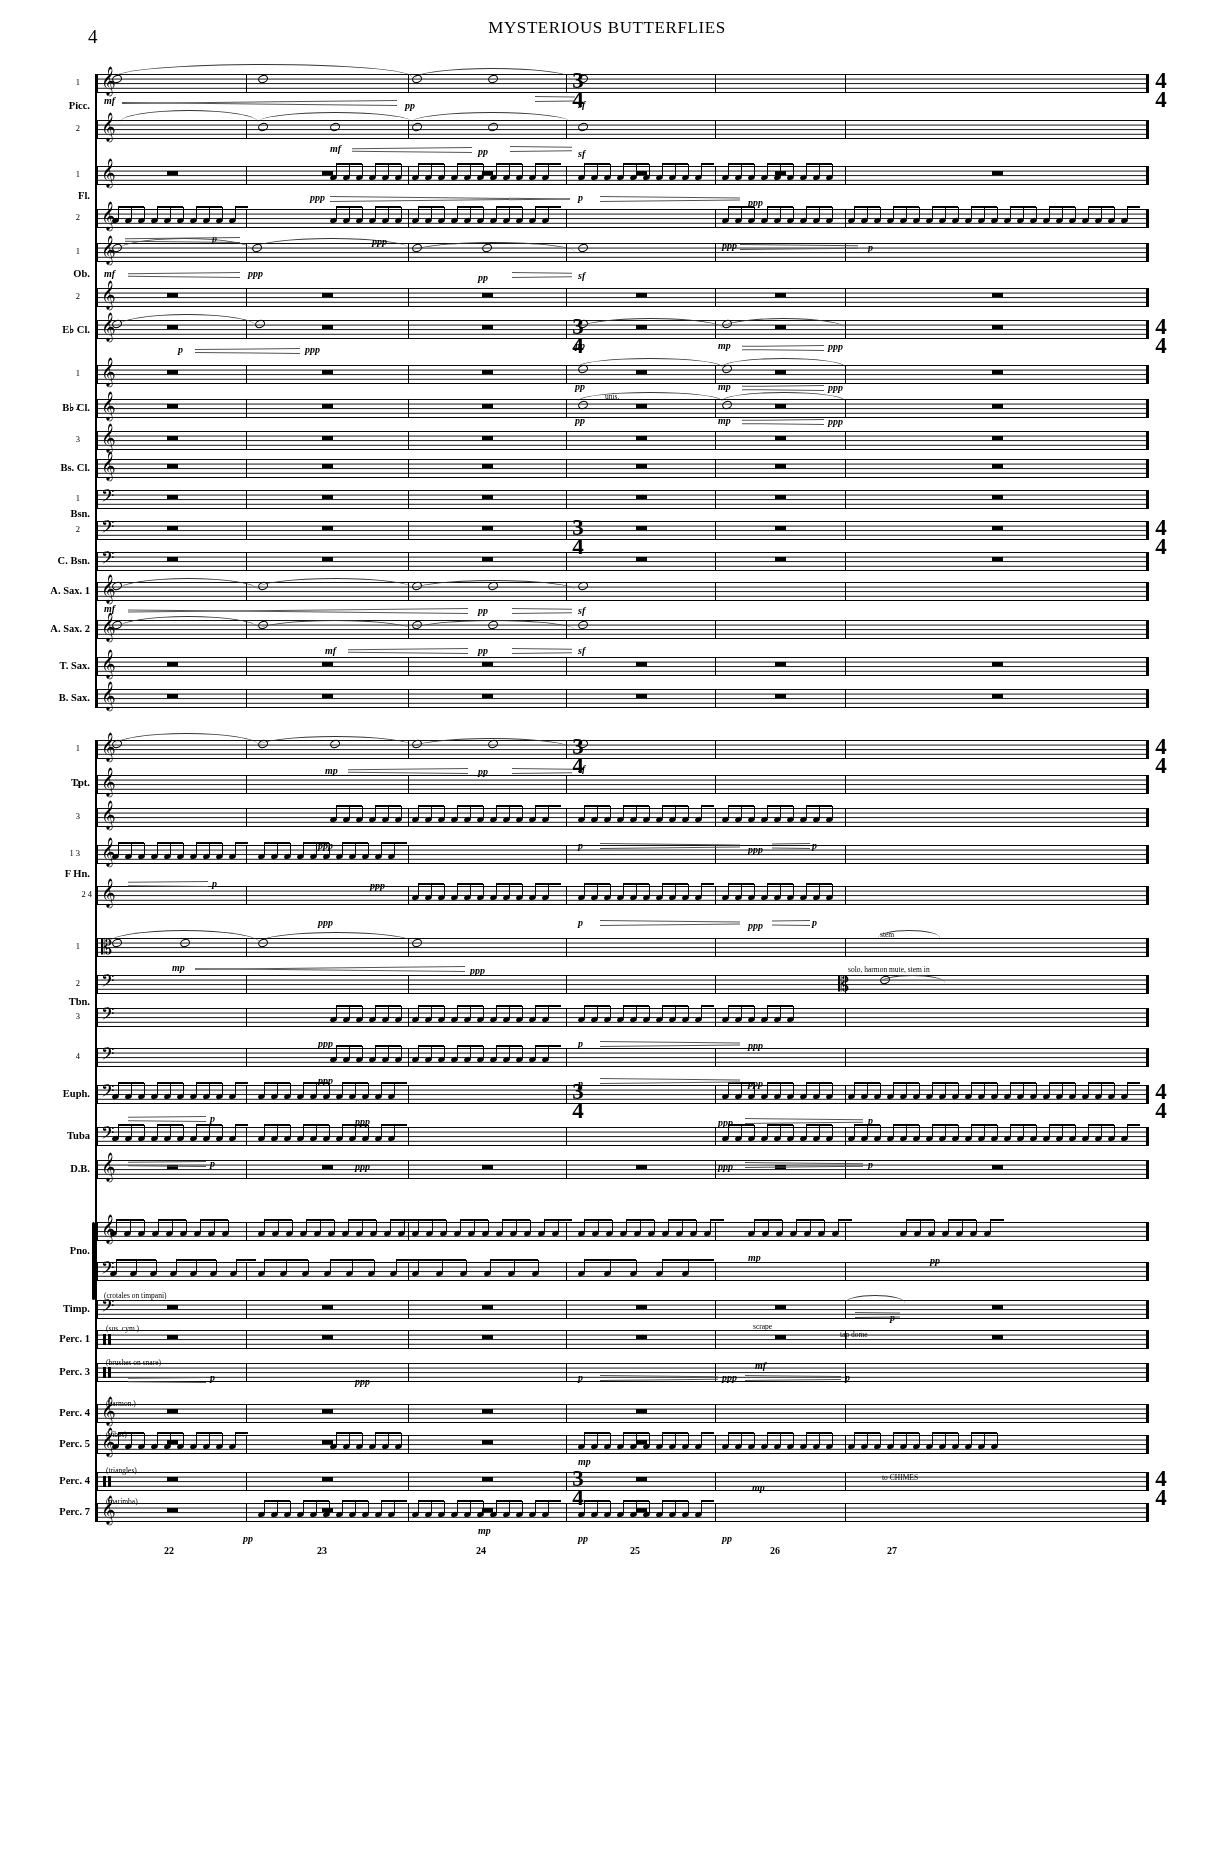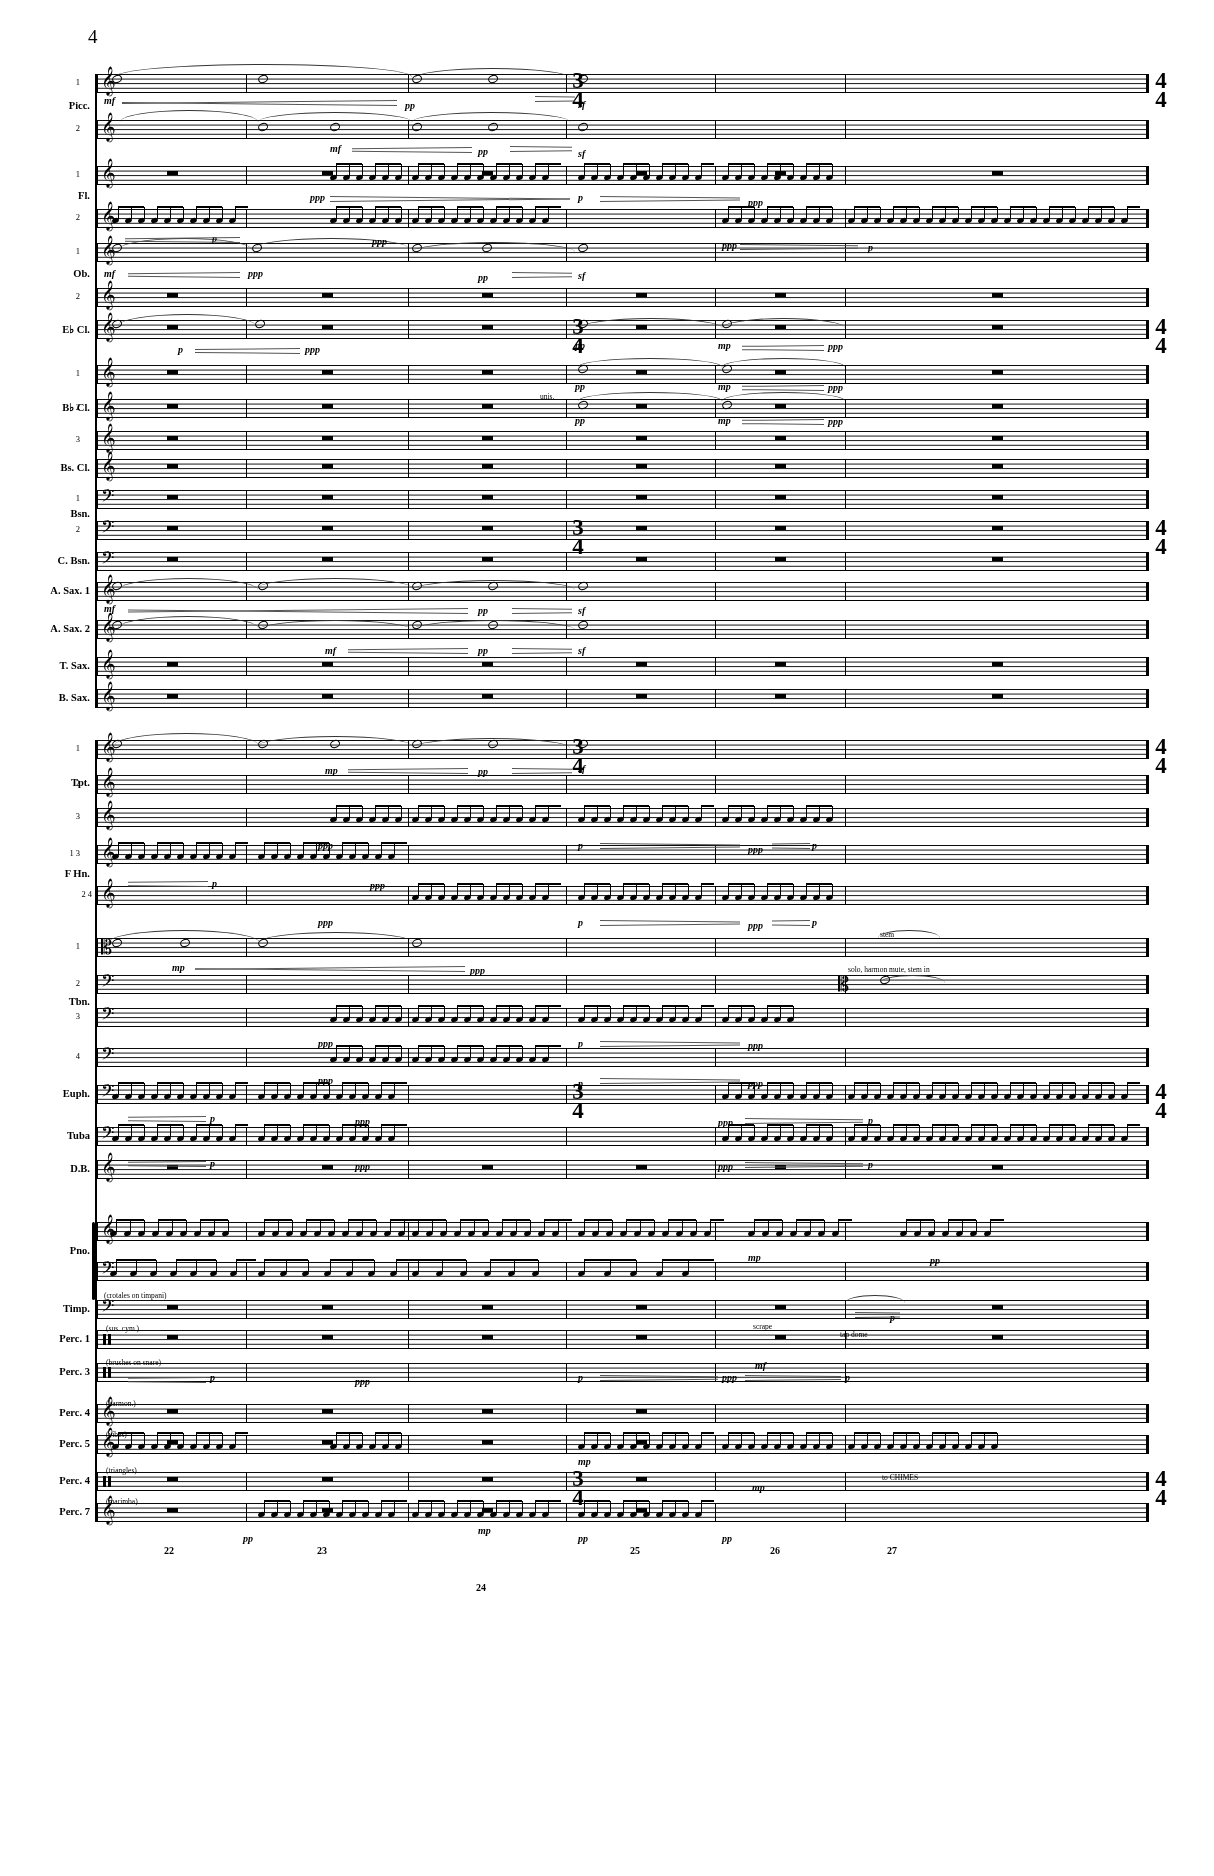--- a/index.html
+++ b/index.html
@@ -91,20 +91,21 @@
 
   
   .measnum{position:absolute;font-size:10px;font-weight:bold;}
 </style>
 </head>
 <body>
 
 <div class="page">
 
   <div class="page-number">4</div>
+  <div class="title">MYSTERIOUS BUTTERFLIES</div>
 
   <div class="system" id="sys1" style="left:0;top:0;width:1214px;height:720px;">
   </div>
 
   <div class="system" id="sys2" style="left:0;top:720px;width:1214px;height:1150px;">
   </div>
 
 <div class="staff" style="left:97px;top:74px;width:1051px;"></div>
     <div class="glyph clef-g" style="left:101px;top:68px;">𝄞</div>
     <div class="staff" style="left:97px;top:120px;width:1051px;"></div>
@@ -2213,34 +2214,34 @@
     <div class="hairpin cresc" style="left:600px;top:1041px;width:140px;"></div>
     <div class="hairpin cresc" style="left:600px;top:1078px;width:140px;"></div>
     <div class="hairpin dim" style="left:128px;top:1116px;width:78px;"></div>
     <div class="hairpin cresc" style="left:745px;top:1118px;width:118px;"></div>
     <div class="hairpin dim" style="left:128px;top:1161px;width:78px;"></div>
     <div class="hairpin cresc" style="left:745px;top:1162px;width:118px;"></div>
     <div class="hairpin cresc" style="left:600px;top:1375px;width:118px;"></div>
     <div class="hairpin cresc" style="left:745px;top:1375px;width:96px;"></div>
     <div class="hairpin dim" style="left:128px;top:1377px;width:78px;"></div>
     <div class="hairpin cresc" style="left:855px;top:1312px;width:45px;"></div>
-    <div class="tech" style="left:540px;top:392px;">unis.</div>
+    <div class="tech" style="left:605px;top:392px;">unis.</div>
     <div class="tech" style="left:880px;top:930px;">stem</div>
     <div class="tech" style="left:848px;top:965px;">solo, harmon mute, stem in</div>
     <div class="tech" style="left:104px;top:1291px;">(crotales on timpani)</div>
     <div class="tech" style="left:106px;top:1324px;">(sus. cym.)</div>
     <div class="tech" style="left:106px;top:1358px;">(brushes on snare)</div>
     <div class="tech" style="left:106px;top:1399px;">(harmon.)</div>
     <div class="tech" style="left:106px;top:1430px;">(vibes)</div>
     <div class="tech" style="left:106px;top:1466px;">(triangles)</div>
     <div class="tech" style="left:106px;top:1497px;">(marimba)</div>
     <div class="tech" style="left:753px;top:1322px;">scrape</div>
     <div class="tech" style="left:840px;top:1330px;">tap dome</div>
     <div class="tech" style="left:882px;top:1473px;">to CHIMES</div>
     <div class="measnum" style="left:164px;top:1545px;">22</div>
     <div class="measnum" style="left:317px;top:1545px;">23</div>
-    <div class="measnum" style="left:476px;top:1545px;margin-top:37px;">24</div>
+    <div class="measnum" style="left:476px;top:1545px;">24</div>
     <div class="measnum" style="left:630px;top:1545px;">25</div>
     <div class="measnum" style="left:770px;top:1545px;">26</div>
     <div class="measnum" style="left:887px;top:1545px;">27</div>
     <div class="" style="position:absolute;left:92px;top:1222px;width:3px;height:78px;background:#000;border-radius:2px;"></div>
     <div class="glyph clef-c" style="left:838px;top:974px;">𝄡</div>
   </div>
 
 </body></html>

